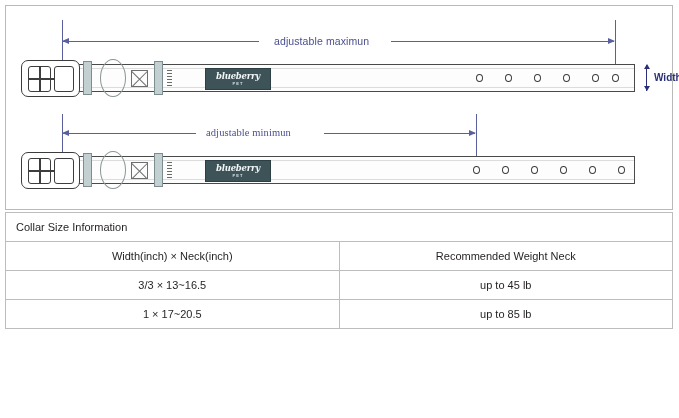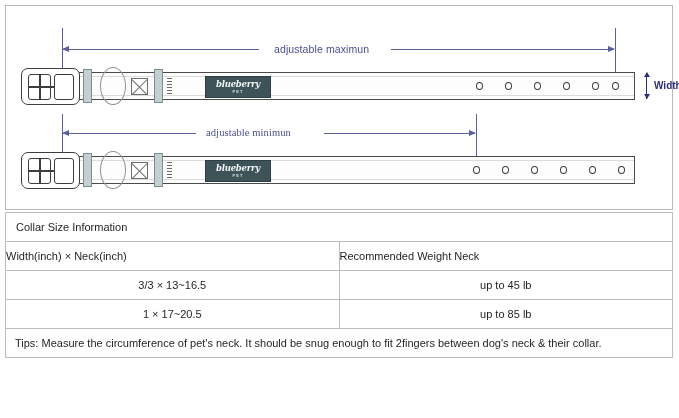--- a/index.html
+++ b/index.html
@@ -11,21 +11,21 @@
     -webkit-font-smoothing:antialiased;
   }
   .page{position:relative;width:679px;height:418px;overflow:hidden;background:#fff;}
 
   
   .diagram{
     position:absolute;left:5px;top:5px;width:668px;height:205px;
     border:1px solid #b9b9b9;box-sizing:border-box;background:#fff;
   }
   .collar-row{position:absolute;left:0;top:0;width:100%;height:100px;}
-  .row-max{top:10px;}
+  .row-max{top:2px;}
   .row-min{top:100px;}
 
   
   .dim{position:absolute;height:1px;background:#5a5f9e;}
   .vline{position:absolute;width:1px;background:#5a5f9e;}
   .arrowL,.arrowR{position:absolute;width:0;height:0;border-top:3.5px solid transparent;border-bottom:3.5px solid transparent;}
   .arrowL{border-right:7px solid #5a5f9e;}
   .arrowR{border-left:7px solid #5a5f9e;}
   .dimlabel{
     position:absolute;font-size:10.5px;color:#4a4f90;white-space:nowrap;
@@ -100,21 +100,21 @@
     position:absolute;left:5px;top:212px;width:668px;
     border-collapse:collapse;box-sizing:border-box;
     table-layout:fixed;
   }
   .tbl td{
     border:1px solid #bdbdbd;
     font-size:11px;color:#231f20;padding:0;
     height:28px;vertical-align:middle;
   }
   .t-title{text-align:left;padding-left:10px !important;height:30px;font-size:11.5px;}
-  .t-head{height:32px;font-size:11px;}
+  .t-head{text-align:center;height:32px;font-size:11px;}
   .t-cell{text-align:center;height:30px;font-size:11px;}
   .t-tip{text-align:left;padding-left:9px !important;height:28px;font-size:10.5px;}
   .col-a{width:345px;}
 </style>
 </head>
 <body>
 
 <div class="page">
 
   <div class="diagram">
@@ -240,19 +240,16 @@
         <td class="t-head">Recommended Weight Neck</td>
       </tr>
       <tr>
         <td class="t-cell col-a">3/3 × 13~16.5</td>
         <td class="t-cell">up to 45 lb</td>
       </tr>
       <tr>
         <td class="t-cell col-a">1 × 17~20.5</td>
         <td class="t-cell">up to 85 lb</td>
       </tr>
-      <tr>
-        <td class="t-tip" colspan="2">Tips: Measure the circumference of pet's neck. It should be snug enough to fit 2fingers between dog's neck &amp; their collar.</td>
-      </tr>
     </tbody>
   </table>
 
 </div>
 
 </body></html>

